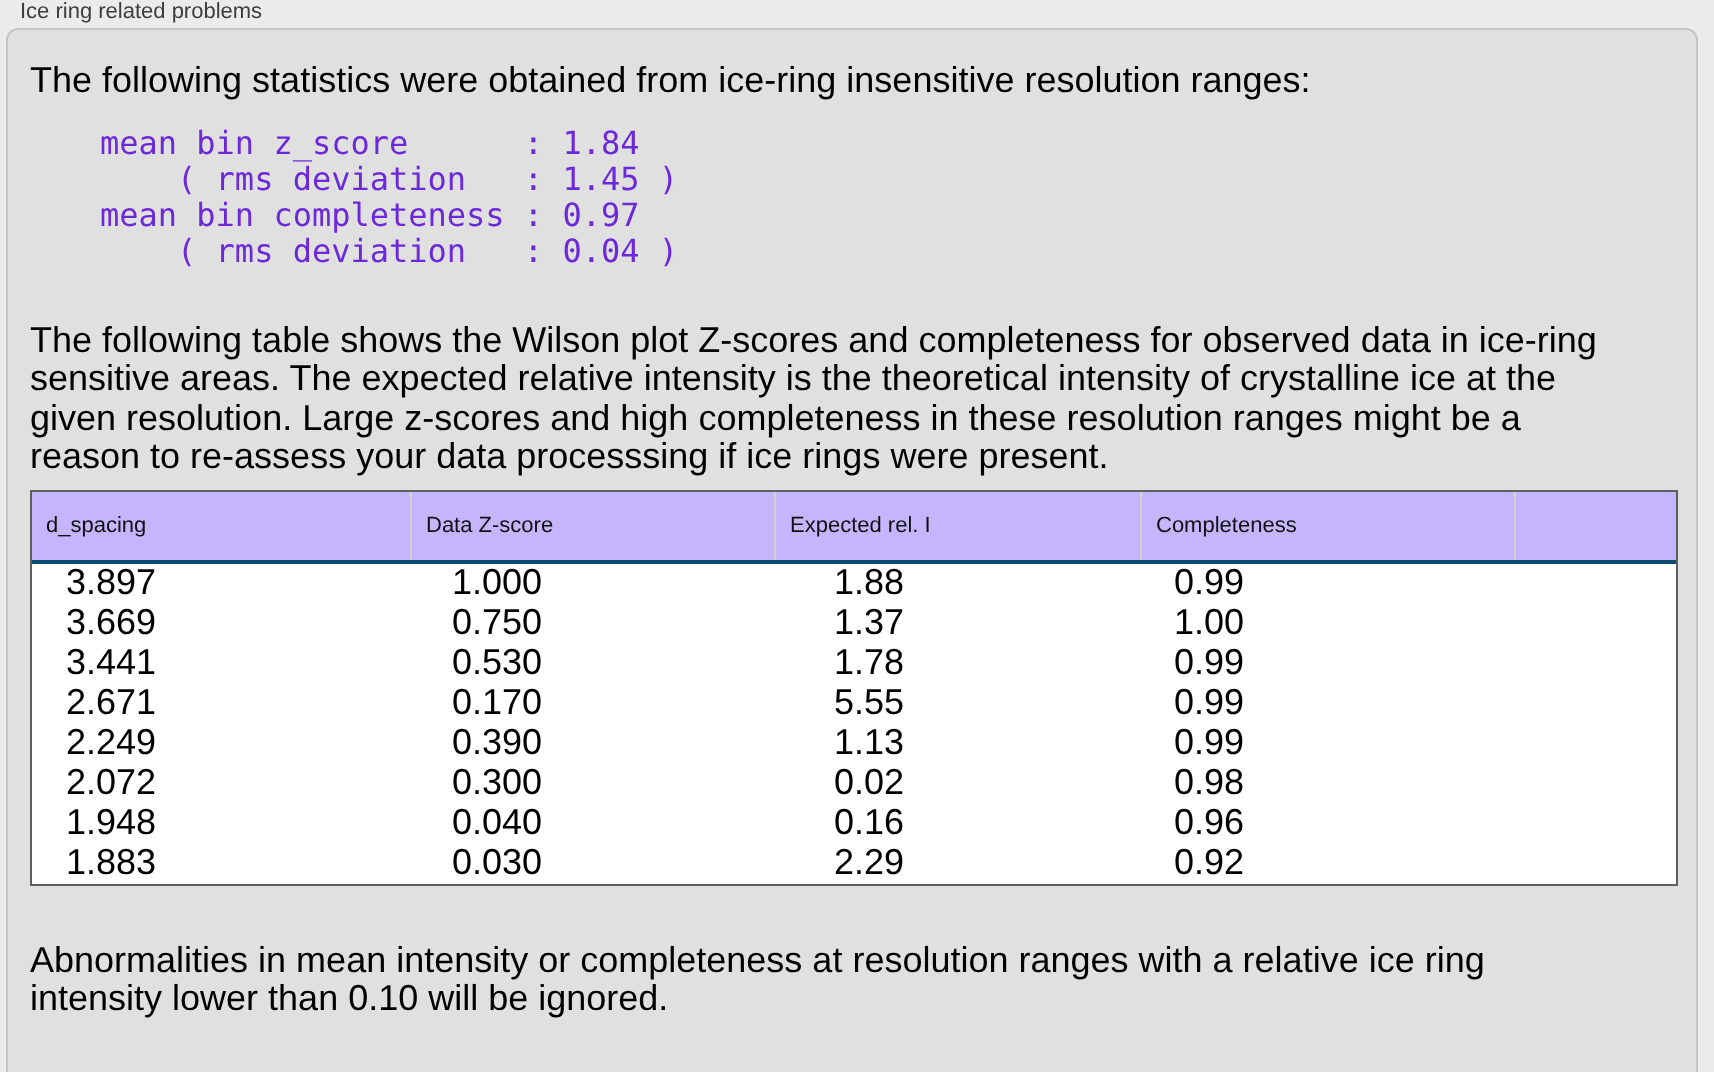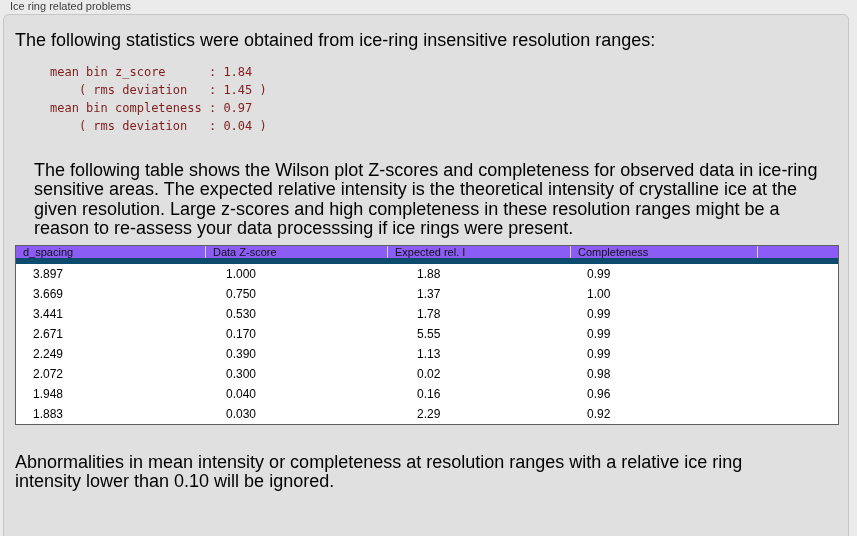--- a/index.html
+++ b/index.html
@@ -28,62 +28,61 @@
     padding: 15px 10px 0 11px;
   }
   .para {
     font-size: 18px;
     line-height: 19.5px;
     color: #000;
   }
   .intro { margin-top: 1px; }
   .stats-block {
     font-family: "DejaVu Sans Mono", "Liberation Mono", monospace;
-    font-size: 12px;
+    font-size: 16px;
     line-height: 18px;
     white-space: pre;
     margin: 12px 0 0 35px;
-    color: #7f1d1d;
+    color: #6d28d9;
   }
   .table-note {
     margin-top: 26px;
     width: 790px;
-    margin-left: 19px;
   }
   .list-table {
     margin-top: 6px;
     width: 824px;
     background: #ffffff;
     border: 1px solid #5f5f5f;
   }
   .lt-header {
     display: grid;
     grid-template-columns: 189px 182px 183px 187px 1fr;
-    height: 18px;
-    background: #8b5cf6;
-    border-bottom: 6px solid #0c4a6e;
+    height: 36px;
+    background: #c4b5fd;
+    border-bottom: 2px solid #0c4a6e;
   }
   .lt-header .hcell {
     font-size: 11px;
     color: #111;
     padding-left: 7px;
     display: flex;
     align-items: center;
     border-left: 1px solid #d2d2d2;
     overflow: hidden;
     white-space: nowrap;
   }
   .lt-header .hcell:first-child { border-left: none; }
   .lt-row {
     display: grid;
     grid-template-columns: 189px 182px 183px 187px 1fr;
     height: 20px;
   }
   .lt-row .cell {
-    font-size: 12px;
+    font-size: 18px;
     display: flex;
     align-items: center;
     white-space: nowrap;
     overflow: hidden;
   }
   .lt-row .cell:nth-child(1) { padding-left: 17px; }
   .lt-row .cell:nth-child(2) { padding-left: 21px; }
   .lt-row .cell:nth-child(3) { padding-left: 30px; }
   .lt-row .cell:nth-child(4) { padding-left: 17px; }
   .ignore-note {

